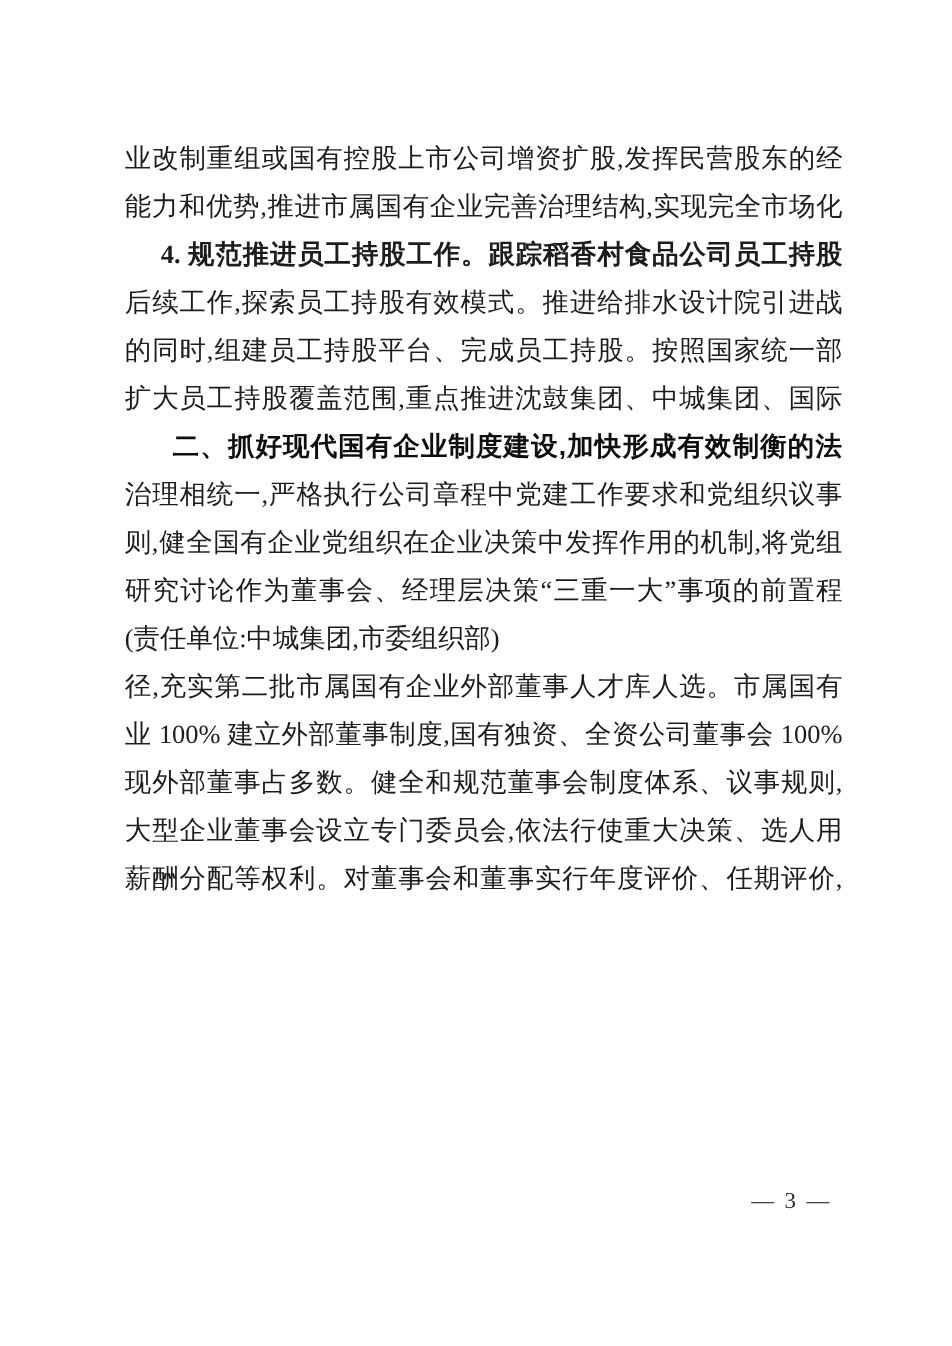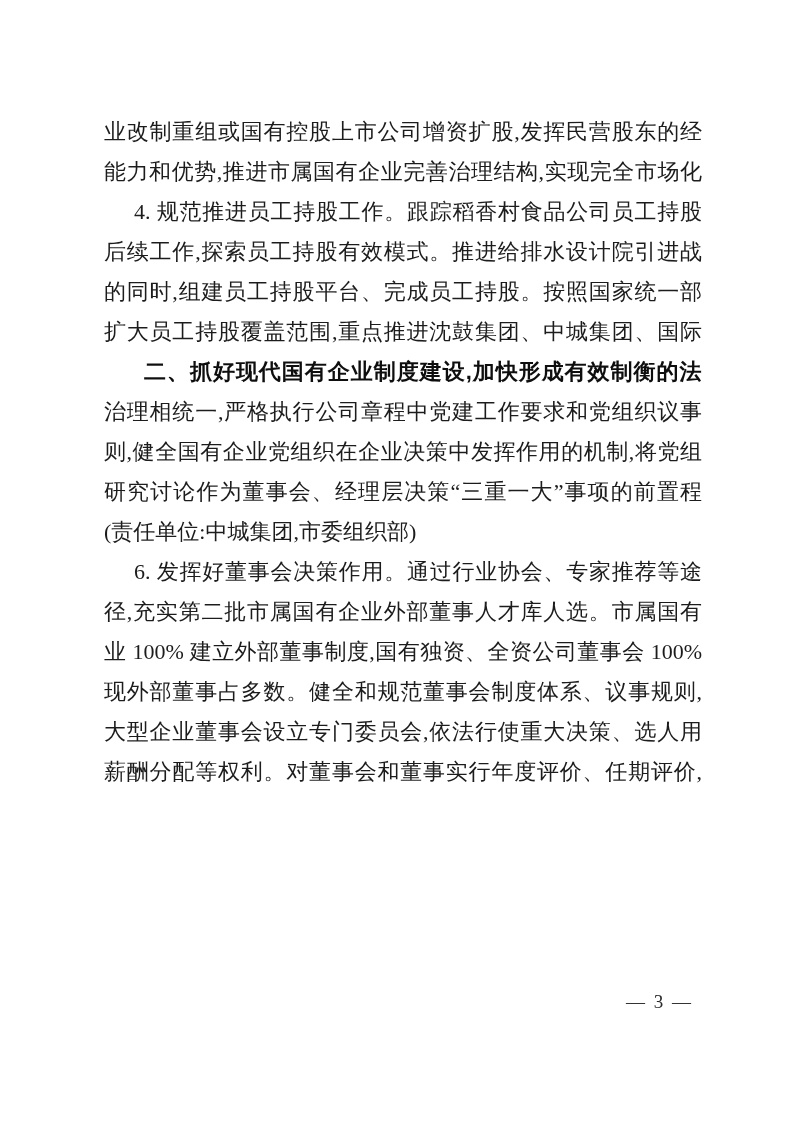--- a/index.html
+++ b/index.html
@@ -34,21 +34,21 @@
     text-align: justify;
     text-align-last: justify;
     text-justify: inter-character;
   }
   .line.heading {
     font-family: "Liberation Sans", "DejaVu Sans", sans-serif;
     font-weight: 700;
     color: #0e0e0e;
     letter-spacing: 0.5px;
   }
-  .line.indent-item { text-indent: 30px; }
+  .line.indent-item { text-indent: 30px; font-weight: bold; }
   .line.indent-section { text-indent: 40px; }
   .page-number {
     position: absolute;
     top: 991px;
     left: 0;
     right: 100px;
     text-align: right;
     font-family: "Liberation Serif", "DejaVu Serif", serif;
     font-size: 19px;
     line-height: 22px;
@@ -65,21 +65,20 @@
       <div class="line body fill">能力和优势,推进市属国有企业完善治理结构,实现完全市场化经</div>
       <div class="line body fill indent-item">4. 规范推进员工持股工作。跟踪稻香村食品公司员工持股</div>
       <div class="line body fill">后续工作,探索员工持股有效模式。推进给排水设计院引进战投</div>
       <div class="line body fill">的同时,组建员工持股平台、完成员工持股。按照国家统一部署,</div>
       <div class="line body fill">扩大员工持股覆盖范围,重点推进沈鼓集团、中城集团、国际咨询</div>
       <div class="line heading fill indent-section">二、抓好现代国有企业制度建设,加快形成有效制衡的法人治</div>
       <div class="line body fill">治理相统一,严格执行公司章程中党建工作要求和党组织议事规</div>
       <div class="line body fill">则,健全国有企业党组织在企业决策中发挥作用的机制,将党组织</div>
       <div class="line body fill">研究讨论作为董事会、经理层决策“三重一大”事项的前置程序。</div>
       <div class="line body">(责任单位:中城集团,市委组织部)</div>
-      <div class="line body fill indent-item">6. 发挥好董事会决策作用。通过行业协会、专家推荐等途</div>
       <div class="line body fill">径,充实第二批市属国有企业外部董事人才库人选。市属国有企</div>
       <div class="line body fill">业 100% 建立外部董事制度,国有独资、全资公司董事会 100% 实</div>
       <div class="line body fill">现外部董事占多数。健全和规范董事会制度体系、议事规则,重点</div>
       <div class="line body fill">大型企业董事会设立专门委员会,依法行使重大决策、选人用人、</div>
       <div class="line body fill">薪酬分配等权利。对董事会和董事实行年度评价、任期评价,对需</div>
     </div>
   <div class="page-number">— 3 —</div>
 </div>
 
 </body></html>

